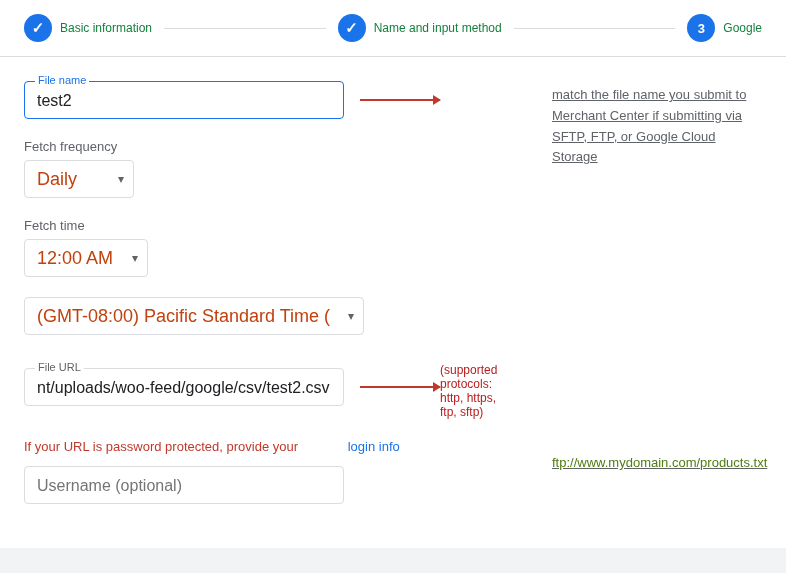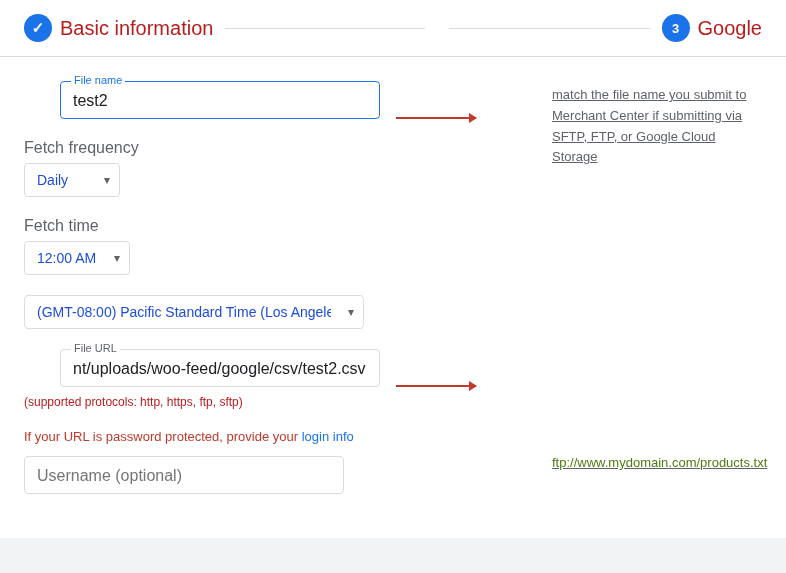--- a/index.html
+++ b/index.html
@@ -38,22 +38,22 @@
       justify-content: center;
       font-size: 13px;
       font-weight: 600;
       flex-shrink: 0;
     }
     .step-circle.check::before {
       content: '✓';
       font-size: 15px;
     }
     .step-label {
-      font-size: 20px;
-      color: #b91c1c;
+      font-size: 12px;
+      color: #15803d;
       font-weight: 500;
     }
     .step-connector {
       flex: 1;
       height: 1px;
       background: #dadce0;
       margin: 0 12px;
       min-width: 40px;
     }
 
@@ -113,23 +113,22 @@
       font-size: 16px;
       color: #202124;
       width: 100%;
       background: transparent;
       padding: 2px 0;
     }
 
     
     .arrow-row {
       display: flex;
-      align-items: flex-end;
+      align-items: center;
       gap: 16px;
-      margin-left: 36px;
     }
     .red-arrow {
       width: 80px;
       height: 0;
       border-top: 2px solid #c0392b;
       position: relative;
       flex-shrink: 0;
     }
     .red-arrow::after {
       content: '';
@@ -138,72 +137,73 @@
       top: -6px;
       width: 0;
       height: 0;
       border-top: 5px solid transparent;
       border-bottom: 5px solid transparent;
       border-left: 8px solid #c0392b;
     }
 
     
     .form-label {
-      font-size: 16px;
+      font-size: 13px;
       color: #5f6368;
       margin-bottom: 6px;
       display: block;
     }
     .select-wrapper {
       position: relative;
       display: inline-block;
     }
     .form-select {
       appearance: none;
       -webkit-appearance: none;
       border: 1px solid #dadce0;
       border-radius: 4px;
       padding: 8px 32px 8px 12px;
-      font-size: 14px;
-      color: #1d4ed8;
+      font-size: 18px;
+      color: #c2410c;
       background: #fff;
       cursor: pointer;
       outline: none;
     }
     .select-arrow {
       position: absolute;
       right: 10px;
       top: 50%;
       transform: translateY(-50%);
       pointer-events: none;
       font-size: 12px;
       color: #5f6368;
     }
 
     
     .file-url-section {
       display: flex;
-      flex-direction: column;
+      flex-direction: row;
     }
 
     .supported-protocols {
       font-size: 12px;
       color: #b91c1c;
       margin-top: 8px;
     }
 
     .password-note {
       font-size: 13px;
       color: #c0392b;
       margin-top: 12px;
       margin-bottom: 12px;
     }
     .password-note a {
       color: #1a73e8;
       text-decoration: none;
+      margin-left: 46px;
     }
 
     
     .right-info {
       font-size: 13px;
       color: #5f6368;
       line-height: 1.6;
       padding-top: 4px;
       text-decoration: underline;
     }
@@ -221,20 +221,24 @@
   </style>
 </head>
 <body>
 
 <div class="stepper">
   <div class="step">
     <div class="step-circle check"></div>
     <span class="step-label">Basic information</span>
   </div>
   <div class="step-connector"></div>
+  <div class="step">
+    <div class="step-circle check"></div>
+    <span class="step-label">Name and input method</span>
+  </div>
   <div class="step-connector"></div>
   <div class="step">
     <div class="step-circle">
       <span>3</span>
     </div>
     <span class="step-label">Google</span>
   </div>
 </div>
 
 <div class="main">

